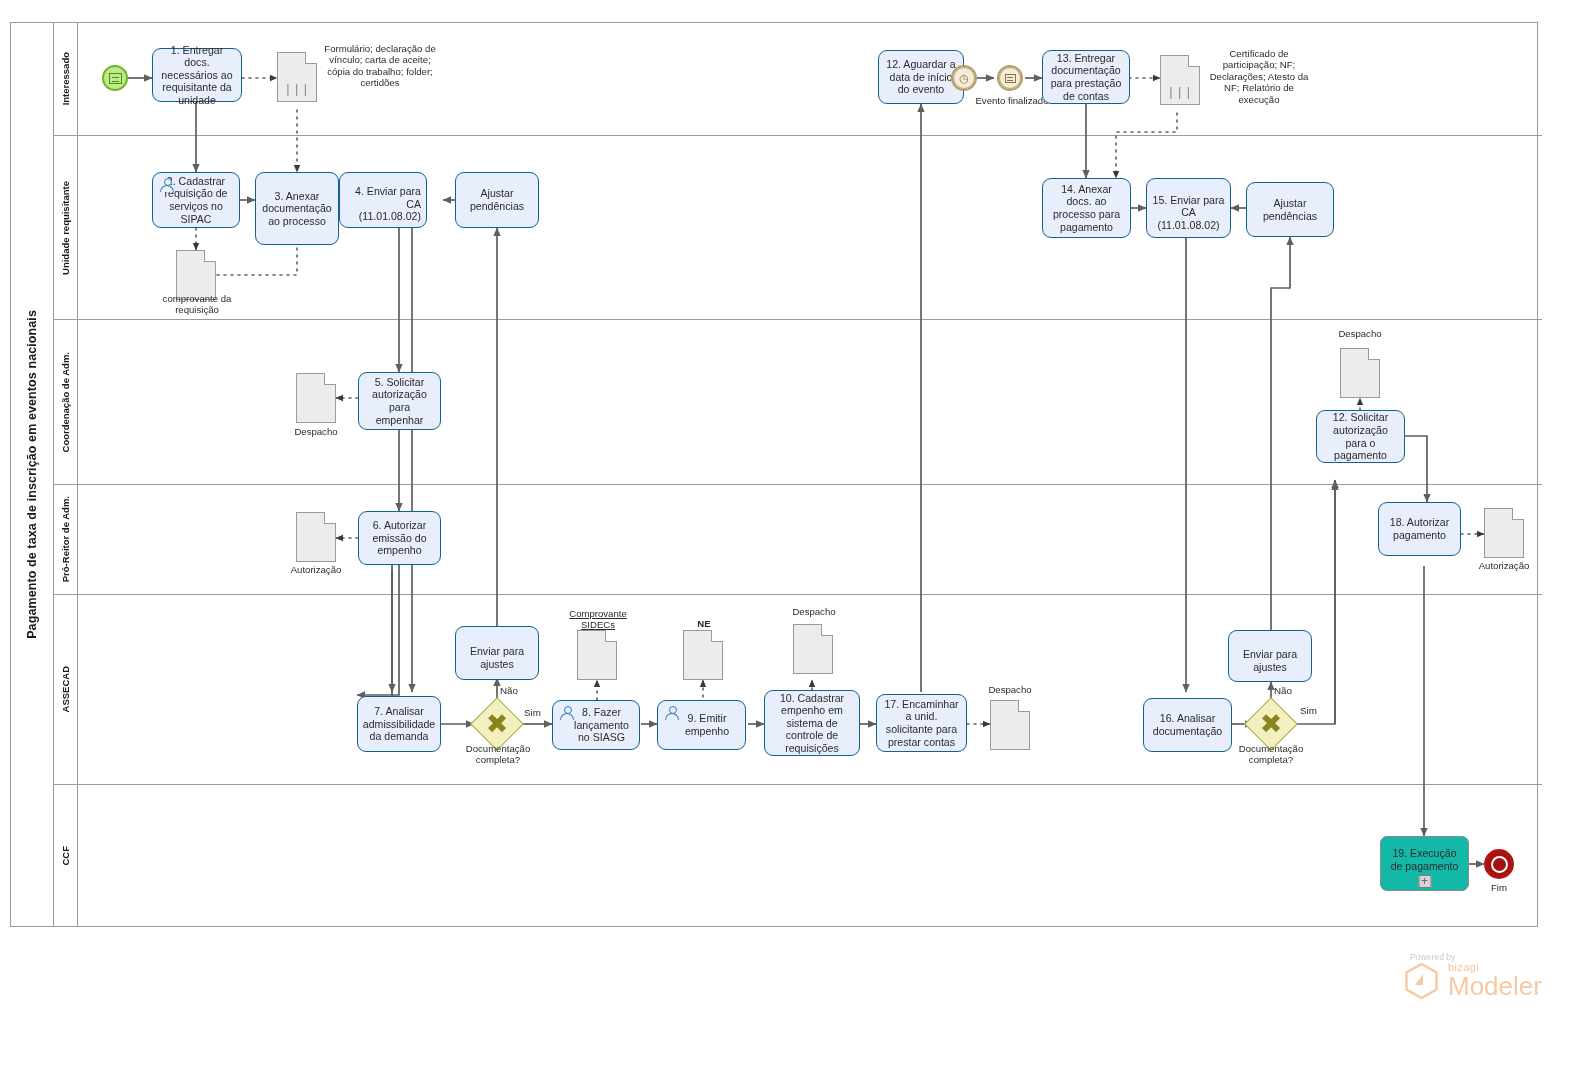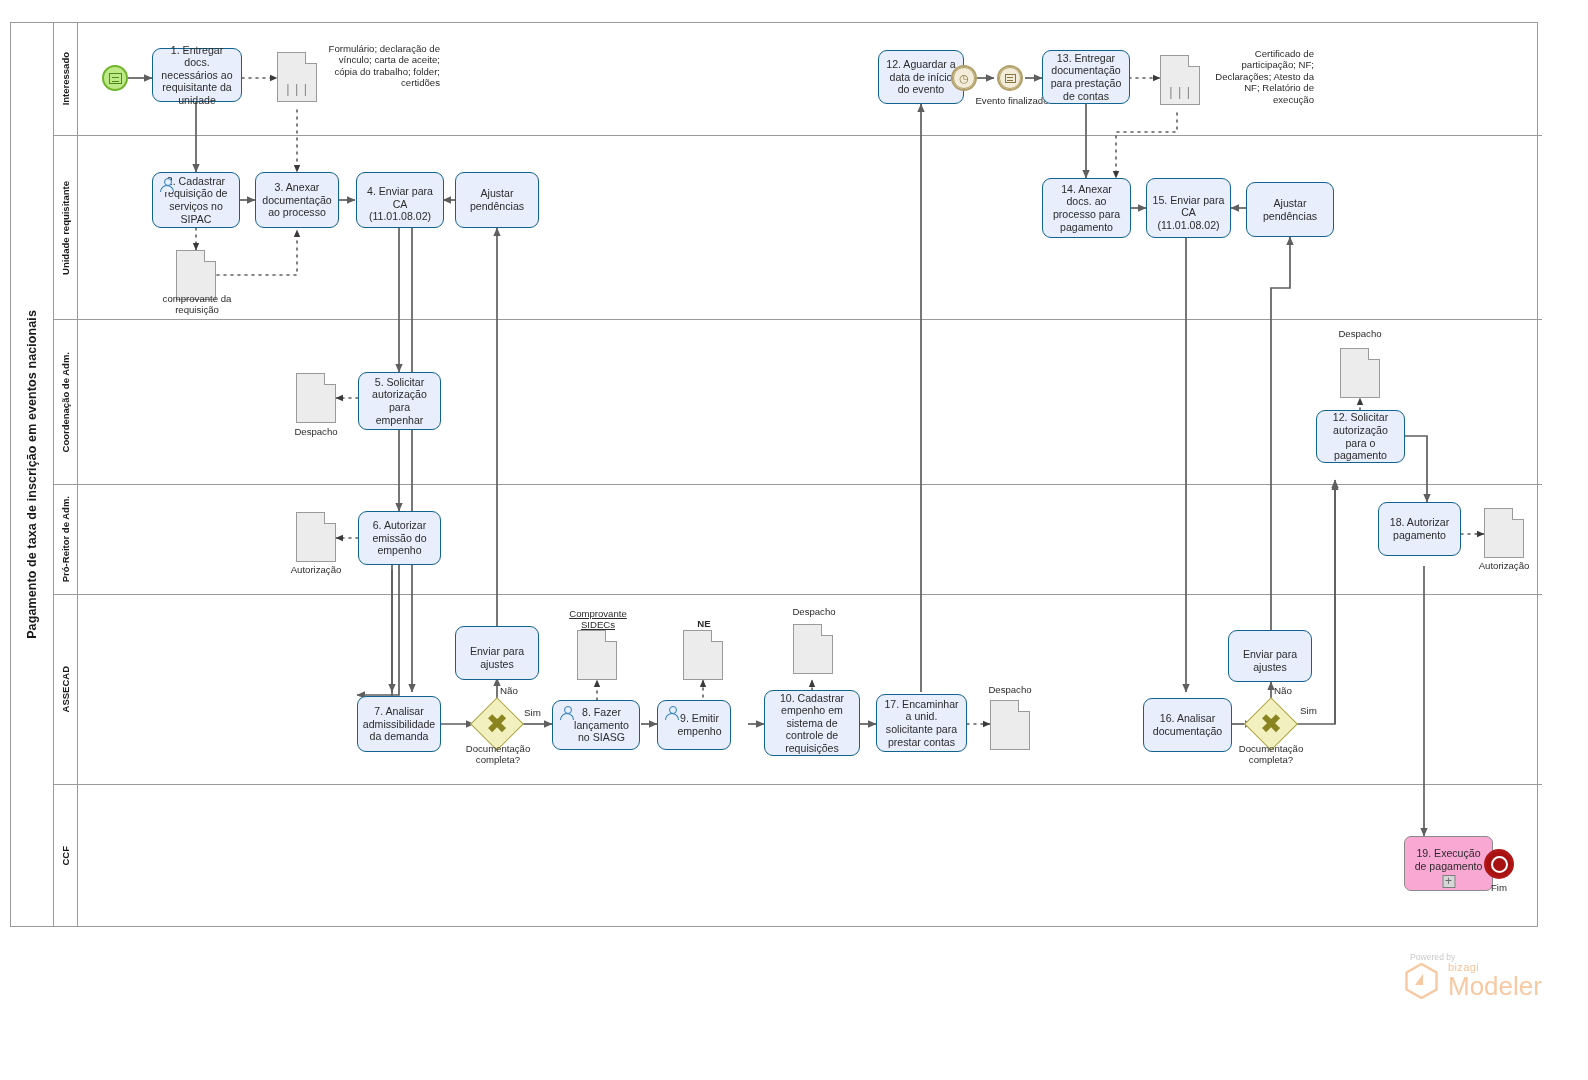--- a/index.html
+++ b/index.html
@@ -15,21 +15,21 @@
   .lane{position:absolute;left:54px;box-sizing:border-box;border-bottom:1px solid #9a9a9a;}
   .lane:last-of-type{border-bottom:none;}
   .lane-hdr{position:absolute;left:0;top:0;width:24px;height:100%;border-right:1px solid #9a9a9a;box-sizing:border-box;
       display:flex;align-items:center;justify-content:center;}
   .lane-hdr span{writing-mode:vertical-rl;transform:rotate(180deg);font-size:9.5px;font-weight:bold;color:#1a1a1a;white-space:nowrap;}
 
   
   .task{position:absolute;box-sizing:border-box;background:#e8eefc;border:1.6px solid #10628f;border-radius:9px;
       display:flex;align-items:center;justify-content:center;text-align:center;
       font-size:10.6px;line-height:12.6px;color:#2b2b2b;padding:3px 5px;}
-  .task.sub{background:#f9a8d4;border:1.6px solid #8a8a8a;border-radius:7px;margin-left:24px;}
+  .task.sub{background:#14b8a6;border:1.6px solid #8a8a8a;border-radius:7px;}
   .task .ic{position:absolute;left:7px;top:5px;}
   .plus-mark{position:absolute;left:50%;bottom:2px;transform:translateX(-50%);
       width:13px;height:13px;border:1px solid #7c7c7c;background:#d6d6d6;box-sizing:border-box;
       display:flex;align-items:center;justify-content:center;font-size:12px;color:#6a6a6a;line-height:11px;}
 
   
   .env{width:15px;height:10px;background:#10628f;border-radius:1px;position:relative;}
   .env:after{content:"";position:absolute;left:1px;top:1px;width:0;height:0;
       border-left:6.5px solid transparent;border-right:6.5px solid transparent;border-top:6px solid #e8eefc;}
   
@@ -55,21 +55,21 @@
   .gw{position:absolute;width:38px;height:38px;background:#f2f0bf;border:1.6px solid #a8a03b;transform:rotate(45deg);box-sizing:border-box;}
   .gw-x{position:absolute;width:38px;height:38px;display:flex;align-items:center;justify-content:center;
       font-size:27px;font-weight:bold;color:#8a8420;line-height:1;pointer-events:none;}
 
   
   .dob{position:absolute;width:40px;height:50px;background:#ececec;border:1.4px solid #9a9a9a;box-sizing:border-box;}
   .dob:after{content:"";position:absolute;right:-1px;top:-1px;width:12px;height:12px;background:#fff;
       border-left:1.4px solid #9a9a9a;border-bottom:1.4px solid #9a9a9a;box-sizing:border-box;}
   .dob .bars{position:absolute;left:6px;bottom:5px;font-size:13px;color:#8a8a8a;letter-spacing:1px;line-height:1;font-family:"Liberation Mono",monospace;}
   .dob-lbl{position:absolute;font-size:9.6px;line-height:11.4px;color:#2b2b2b;text-align:center;}
-  .dob-lbl.left{text-align:right;}
+  .dob-lbl.left{text-align:center;}
 
   
   svg.wires{position:absolute;left:0;top:0;width:1588px;height:1080px;pointer-events:none;}
   .sf{stroke:#5f5f5f;stroke-width:1.7;fill:none;}
   .af{stroke:#5f5f5f;stroke-width:1.6;fill:none;stroke-dasharray:2 5;stroke-linecap:round;}
   .flbl{position:absolute;font-size:9.8px;color:#2b2b2b;}
 
   
   .pwr{position:absolute;font-size:8.6px;color:#c9c9c9;}
   .brand{position:absolute;display:flex;align-items:flex-end;gap:10px;}
@@ -258,25 +258,25 @@
   <div class="dob-lbl left" style="left:1204px;top:48px;width:110px;">Certificado de participação; NF; Declarações; Atesto da NF; Relatório de execução</div>
 
   <div class="task" style="left:152px;top:172px;width:88px;height:56px;">
     <span class="ic"><span class="usr"></span></span>
     <span>2. Cadastrar requisição de serviços no SIPAC</span>
   </div>
 
   <div class="dob" style="left:176px;top:250px;"></div>
   <div class="dob-lbl" style="left:152px;top:293px;width:90px;">comprovante da requisição</div>
 
-  <div class="task" style="left:255px;top:172px;width:84px;height:56px;">
+  <div class="task" style="left:255px;top:172px;width:84px;height:73px;">
     <span>3. Anexar documentação ao processo</span>
   </div>
 
-  <div class="task" style="left:356px;top:172px;width:88px;height:56px;">
+  <div class="task" style="left:339px;top:172px;width:88px;height:56px;text-align:right;">
     <span class="ic"><span class="env"></span></span>
     <span style="padding-top:8px;">4. Enviar para CA (11.01.08.02)</span>
   </div>
 
   <div class="task" style="left:455px;top:172px;width:84px;height:56px;">
     <span>Ajustar pendências</span>
   </div>
 
   <div class="task" style="left:1042px;top:178px;width:89px;height:60px;">
     <span>14. Anexar docs. ao processo para pagamento</span>
@@ -337,21 +337,21 @@
   <div class="dob-lbl" style="left:556px;top:608px;width:84px;text-decoration:underline;">Comprovante SIDECs</div>
 
   <div class="task" style="left:552px;top:700px;width:88px;height:50px;">
     <span class="ic"><span class="usr"></span></span>
     <span style="padding-left:11px;">8. Fazer lançamento no SIASG</span>
   </div>
 
   <div class="dob" style="left:683px;top:630px;"></div>
   <div class="dob-lbl" style="left:662px;top:618px;width:84px;font-weight:bold;">NE</div>
 
-  <div class="task" style="left:657px;top:700px;width:74px;height:50px;">
+  <div class="task" style="left:657px;top:700px;width:89px;height:50px;">
     <span class="ic"><span class="usr"></span></span>
     <span style="padding-left:11px;">9. Emitir empenho</span>
   </div>
 
   <div class="dob" style="left:793px;top:624px;"></div>
   <div class="dob-lbl" style="left:772px;top:606px;width:84px;">Despacho</div>
 
   <div class="task" style="left:764px;top:690px;width:96px;height:66px;">
     <span>10. Cadastrar empenho em sistema de controle de requisições</span>
   </div>

